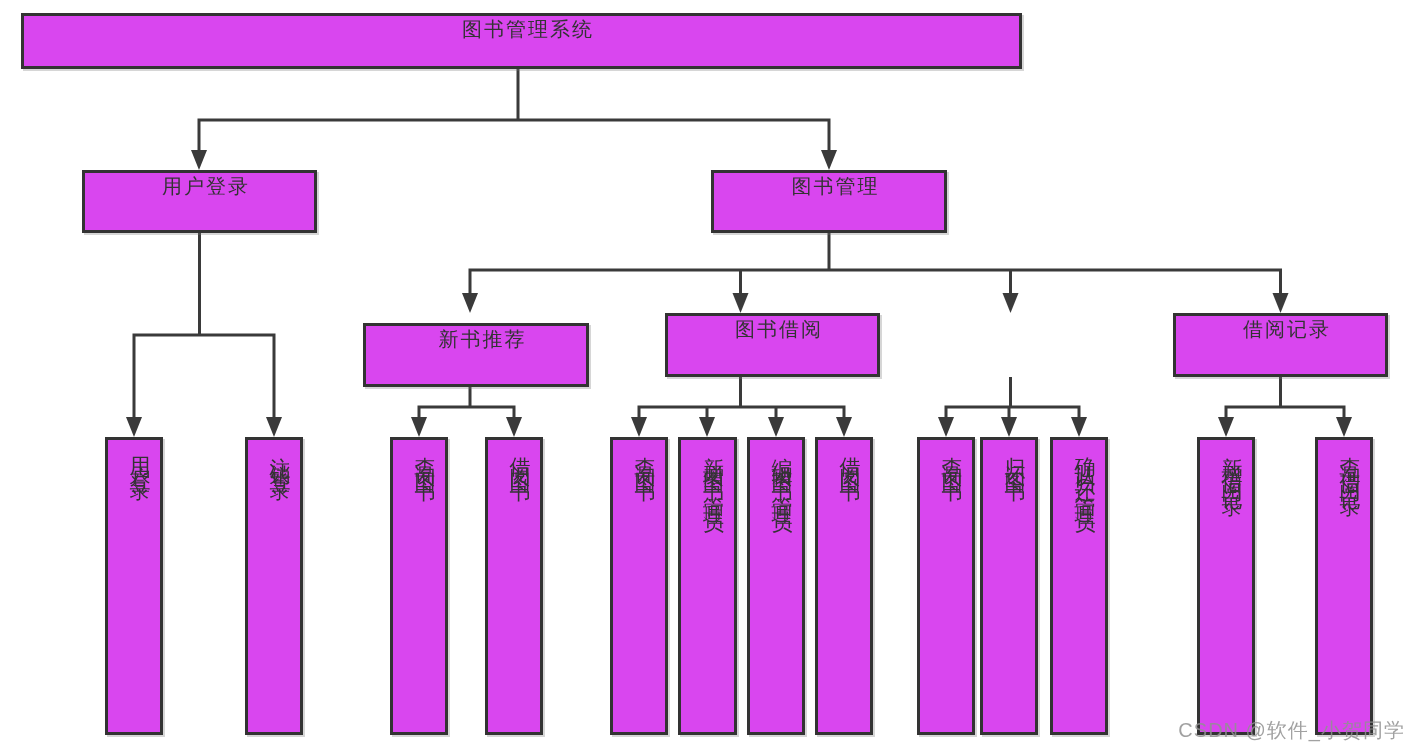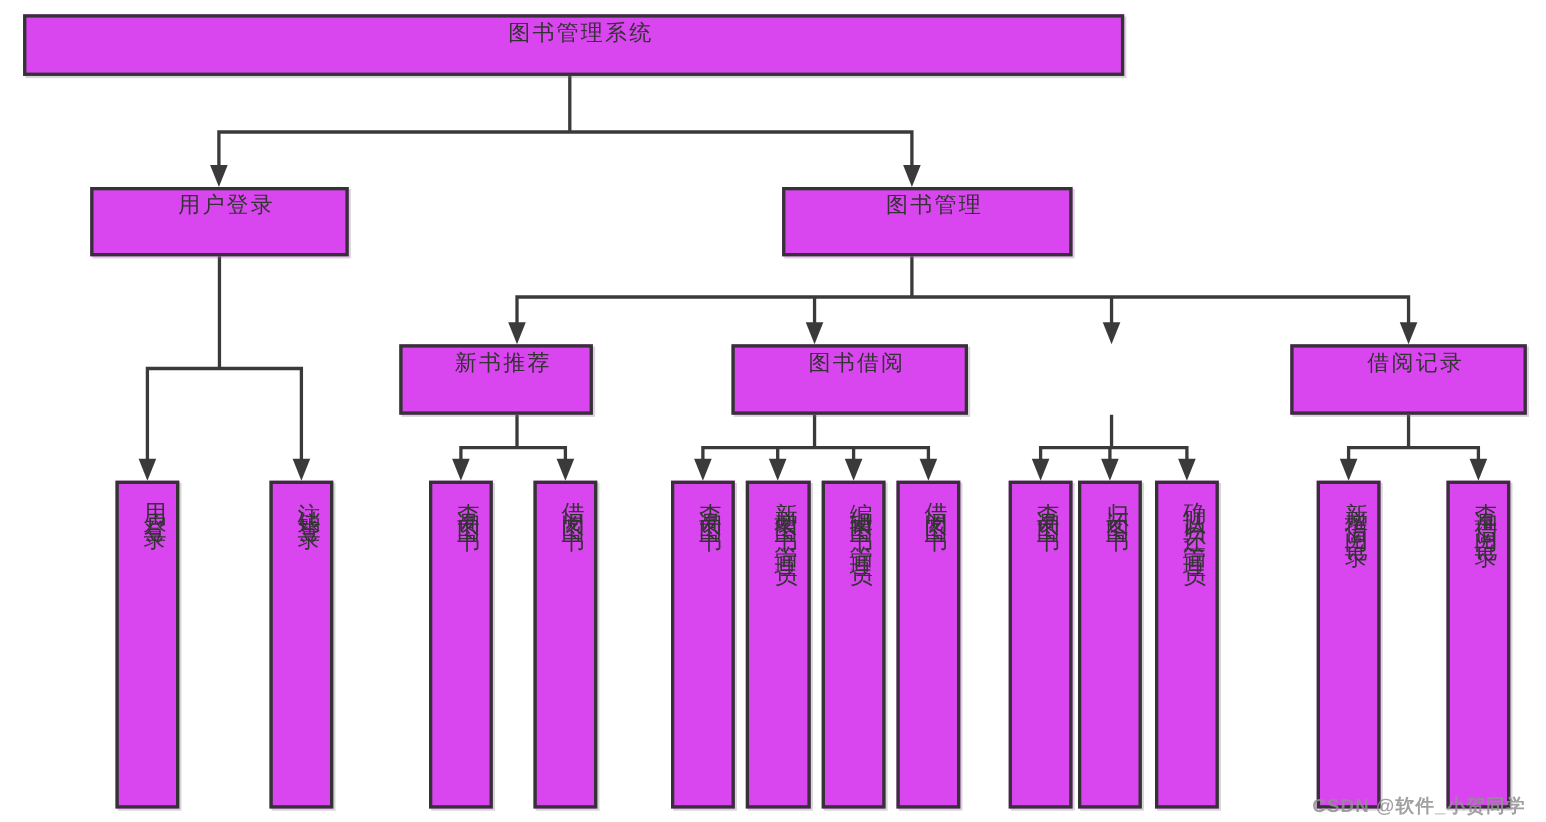--- a/index.html
+++ b/index.html
@@ -32,28 +32,27 @@
   }
   .vtext {
     writing-mode: vertical-rl;
     text-orientation: upright;
     font-size: 21px;
     letter-spacing: 8px;
     line-height: 1;
   }
   .watermark {
     position: absolute;
-    right: 18px;
+    right: 0;
     bottom: 3px;
-    font-size: 17px;
+    font-size: 20px;
     color: rgba(145,145,145,0.85);
     letter-spacing: 1px;
     z-index: 5;
     white-space: nowrap;
-    font-weight: bold;
   }
 </style>
 </head>
 <body>
 
 <div class="stage">
 
   <svg class="connectors" width="1405" height="747" viewBox="0 0 1405 747">
     <g stroke="#3a3a3a" stroke-width="3" fill="none">
       <path d="M518 69 V120 M199 120 H829 M199 118.5 V152 M829 118.5 V152"></path>
@@ -87,25 +86,25 @@
     </g>
   </svg>
 
   <div class="node" style="left:21px; top:13px; width:1001px; height:56px;">
     <span class="h-label">图书管理系统</span>
   </div>
 
   <div class="node" style="left:82px; top:170px; width:235px; height:63px;">
     <span class="h-label">用户登录</span>
   </div>
-  <div class="node" style="left:711px; top:170px; width:264px; height:63px;">
+  <div class="node" style="left:711px; top:170px; width:236px; height:63px;">
     <span class="h-label">图书管理</span>
   </div>
 
-  <div class="node" style="left:363px; top:313px; width:176px; height:64px;">
+  <div class="node" style="left:363px; top:323px; width:226px; height:64px;">
     <span class="h-label">新书推荐</span>
   </div>
   <div class="node" style="left:633px; top:313px; width:215px; height:64px;margin-left:32px;">
     <span class="h-label">图书借阅</span>
   </div>
   <div class="node" style="left:1173px; top:313px; width:215px; height:64px;">
     <span class="h-label">借阅记录</span>
   </div>
 
   <div class="node" style="left:105px; top:437px; width:58px; height:298px;">

